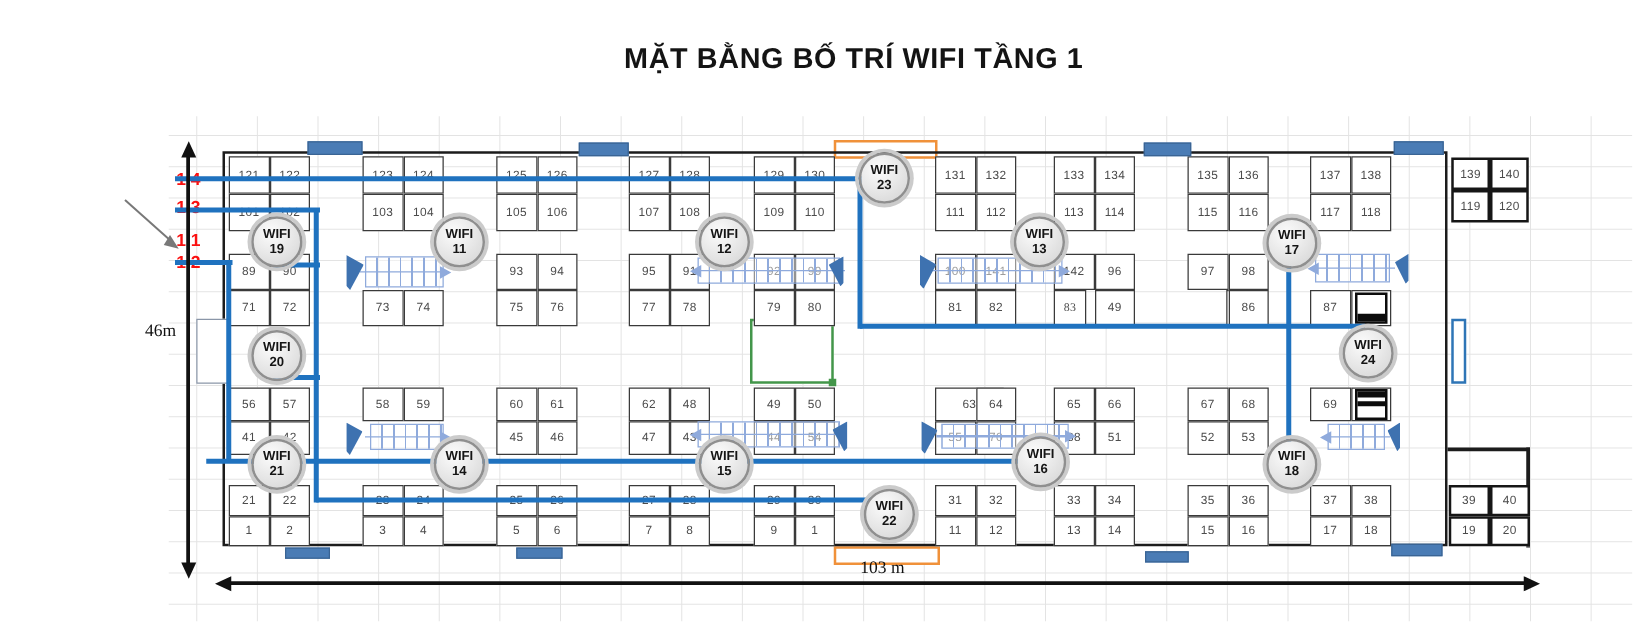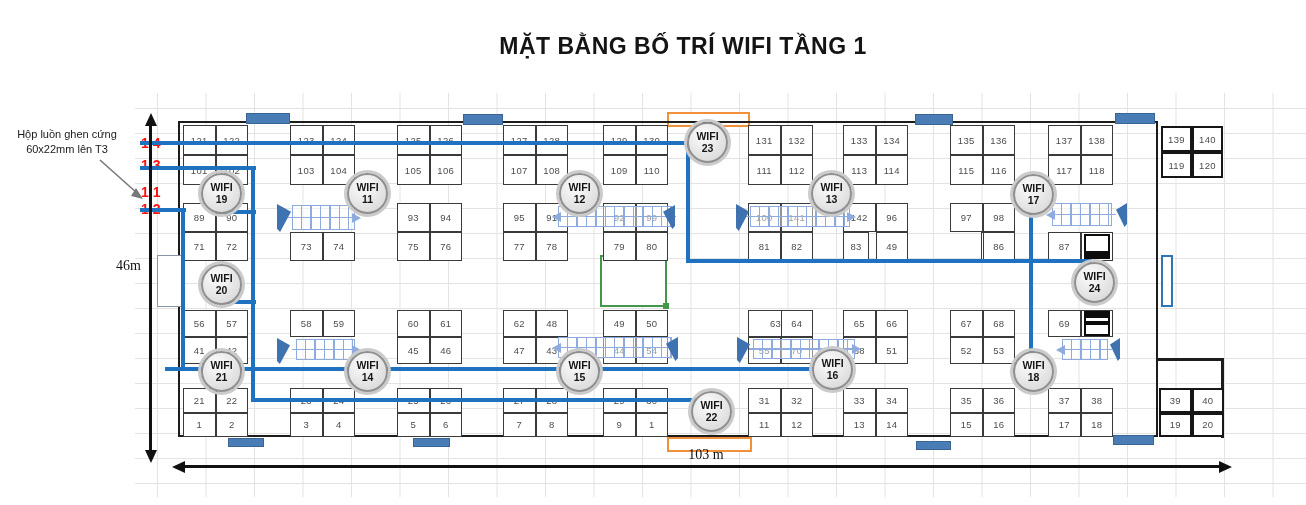--- a/index.html
+++ b/index.html
@@ -72,21 +72,20 @@
   #hdim .ah.right{top:-4.5px;right:-12px;border-top:6px solid transparent;border-bottom:6px solid transparent;border-left:13px solid #111;}
   .dim-label{position:absolute;font-family:"Liberation Serif",serif;font-size:14px;color:#111;z-index:10;}
 </style>
 </head>
 <body>
 
 <div id="canvas">
   <div id="grid"></div>
   <div id="title">MẶT BẰNG BỐ TRÍ WIFI TẦNG 1</div>
 
-  <div id="duct-label">Hộp luồn ghen cứng 60x22mm lên T3</div>
   <svg width="52" height="48" style="position:absolute;left:98px;top:158px;z-index:10">
     <line x1="2" y1="2" x2="39" y2="35" stroke="#787878" stroke-width="1.6"></line>
     <polygon points="45,41 33,38 38,30" fill="#787878"></polygon>
   </svg>
 
 
   <div id="vdim" class="dimline" style="left:149px;top:125px;width:3px;height:326px;">
     <i class="ah up"></i>
       <i class="ah down"></i>
   </div>
@@ -325,21 +324,21 @@
           <div class="num">82</div>
         </div>
       </div>
       <div class="block" style="position: absolute; left: 843px; top: 203px; width: 65px; height: 58px;">
         <div class="cell" style="position: absolute; left: 0px; top: 0px; width: 32.5px; height: 29px;">
           <div class="num">142</div>
         </div>
         <div class="cell" style="position: absolute; left: 32.5px; top: 0px; width: 32.5px; height: 29px;">
           <div class="num">96</div>
         </div>
-        <div class="cell" style="position: absolute; left: 0px; top: 29px; width: 26px; height: 29px;">
+        <div class="cell" style="position: absolute; left: 0px; top: 29px; width: 26px; height: 29px; font-family: Liberation Serif, serif;">
           <div class="num">83</div>
         </div>
         <div class="cell" style="position: absolute; left: 32.5px; top: 29px; width: 32.5px; height: 29px;">
           <div class="num">49</div>
         </div>
       </div>
       <div class="block" style="position: absolute; left: 950px; top: 203px; width: 65px; height: 58px;">
         <div class="cell" style="position: absolute; left: 0px; top: 0px; width: 32.5px; height: 29px;">
           <div class="num">97</div>
         </div>

